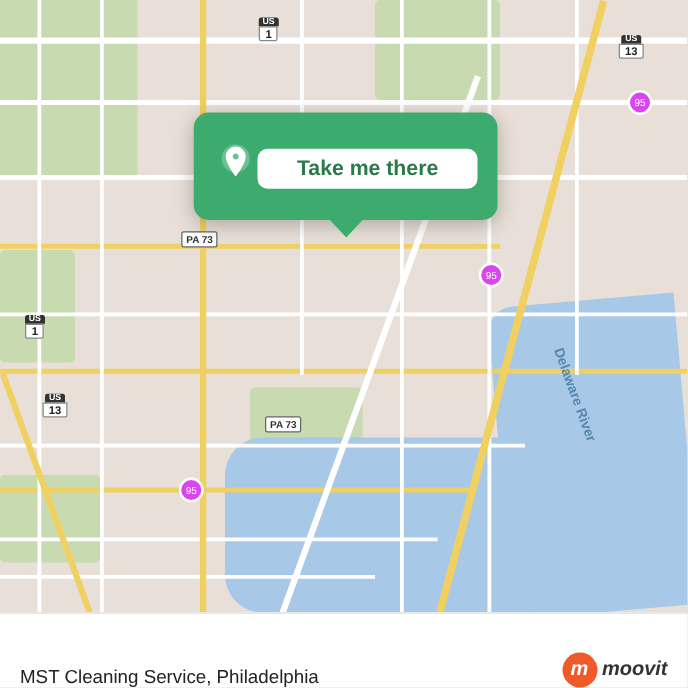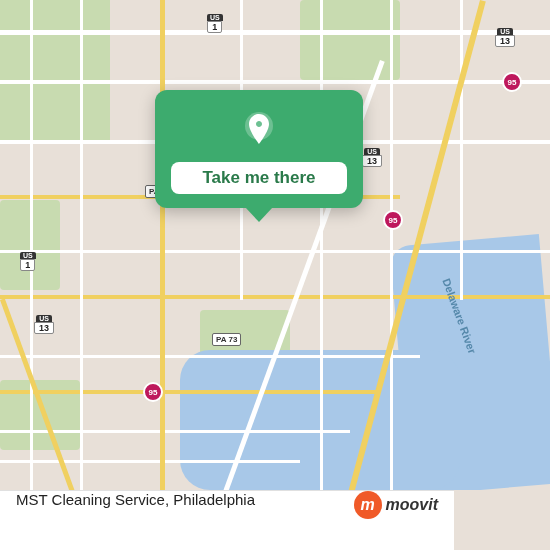--- a/index.html
+++ b/index.html
@@ -46,26 +46,26 @@
     .water-area {
       position: absolute;
       background: #a8c8e8;
     }
 
     
     #popup-card {
       position: absolute;
       top: 90px;
       left: 155px;
-      width: 208px;
+      width: 243px;
       background: #3dab6e;
       border-radius: 12px;
       padding: 18px 16px 14px 16px;
       display: flex;
-      flex-direction: column;
+      flex-direction: row;
       align-items: center;
       box-shadow: 0 4px 16px rgba(0,0,0,0.25);
       z-index: 10;
     }
 
     #popup-card::after {
       content: '';
       position: absolute;
       bottom: -14px;
       left: 50%;
@@ -107,25 +107,25 @@
       font-size: 11px;
       color: #444;
       z-index: 5;
     }
 
     
     #bottom-bar {
       position: absolute;
       bottom: 0;
       left: 0;
-      width: 454px;
+      width: 550px;
       height: 60px;
       background: #ffffff;
       display: flex;
-      align-items: flex-start;
+      align-items: flex-end;
       justify-content: space-between;
       padding: 0 16px;
       border-top: 1px solid #e0e0e0;
       z-index: 10;
     }
 
     #service-name {
       font-size: 15px;
       font-weight: 500;
       color: #222;
@@ -179,28 +179,28 @@
       color: #222;
       padding: 0 4px;
       border-radius: 0 0 2px 2px;
       font-size: 9px;
     }
     .shield-i95 {
       position: absolute;
       z-index: 3;
       width: 20px;
       height: 20px;
-      background: #be185d;
+      background: #d946ef;
       border-radius: 50%;
       display: flex;
       align-items: center;
       justify-content: center;
       color: white;
       font-size: 8px;
-      font-weight: bold;
+      font-weight: normal;
       border: 2px solid white;
     }
     .shield-pa {
       position: absolute;
       z-index: 3;
       background: white;
       border: 1.5px solid #666;
       border-radius: 2px;
       padding: 1px 3px;
       font-size: 8px;

